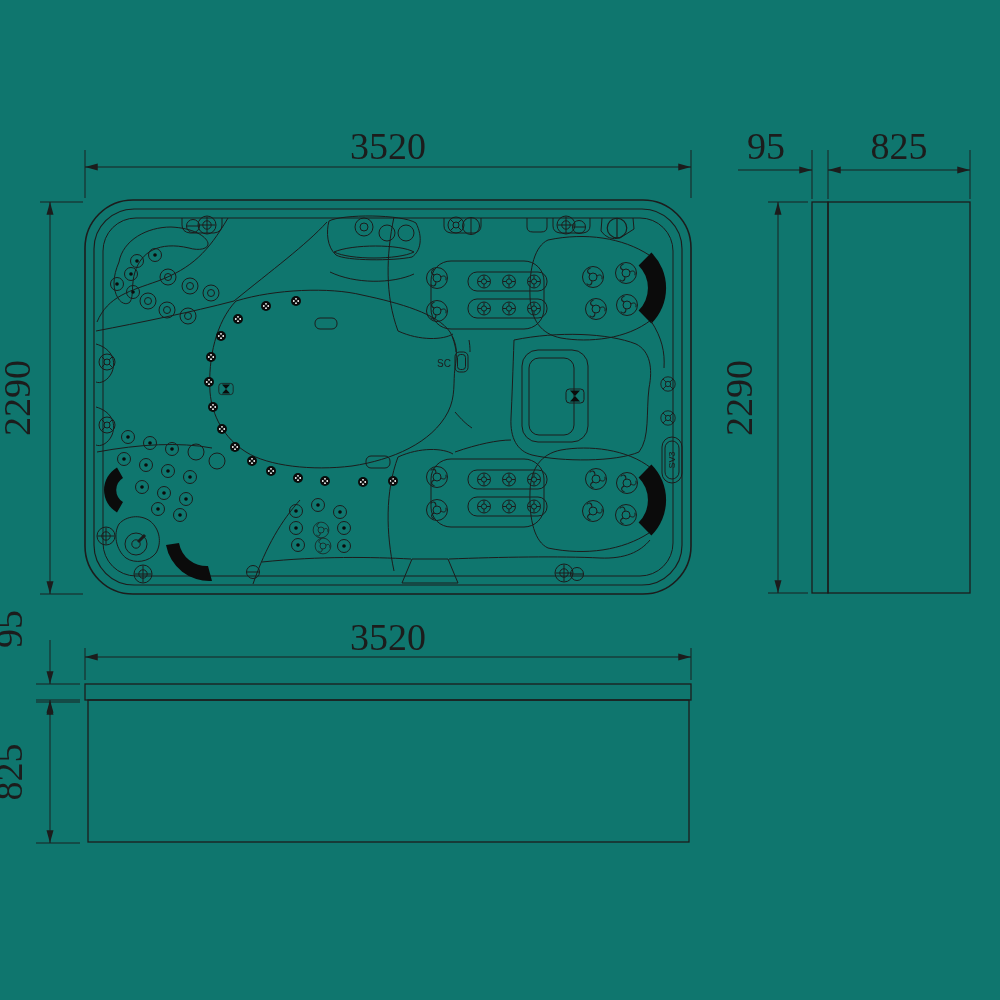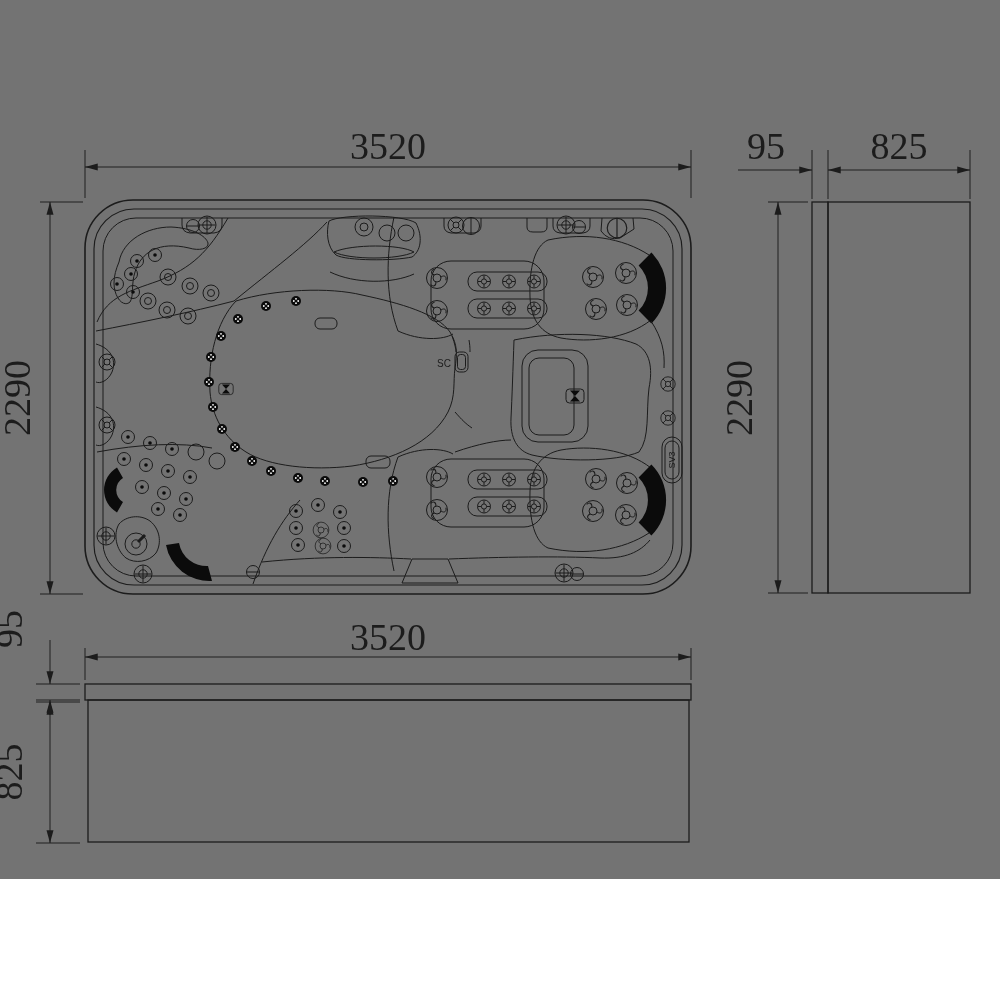--- a/index.html
+++ b/index.html
@@ -1,16 +1,16 @@
 <!DOCTYPE html>
 <html><head>
 <meta charset="utf-8">
 <style>
   html,body{margin:0;padding:0;background:#fff;}
-  .canvas{position:relative;width:1000px;height:879px;background:#737373;overflow:hidden;}
+  .canvas{position:relative;width:1000px;height:1000px;background:#0f766e;overflow:hidden;}
   svg{display:block;}
   .dim-text{font-family:"Liberation Serif",serif;font-size:38px;fill:#1c1c1c;}
   .lbl-text{font-family:"Liberation Sans",sans-serif;font-size:10px;fill:#1c1c1c;}
   .lbl-sv{font-family:"Liberation Sans",sans-serif;font-size:9px;fill:#1c1c1c;}
   .blk{fill:#0b0b0b;stroke:none;}
 </style>
 </head>
 <body>
 
 <div class="canvas">

